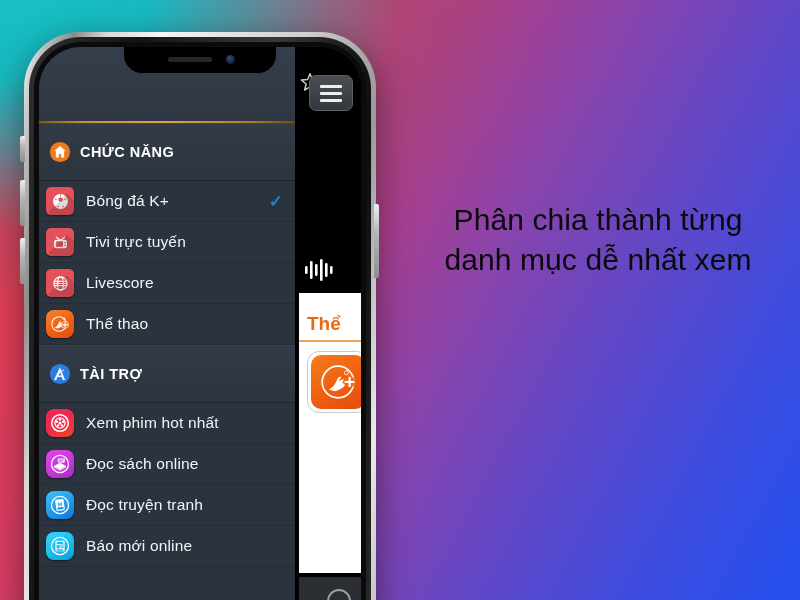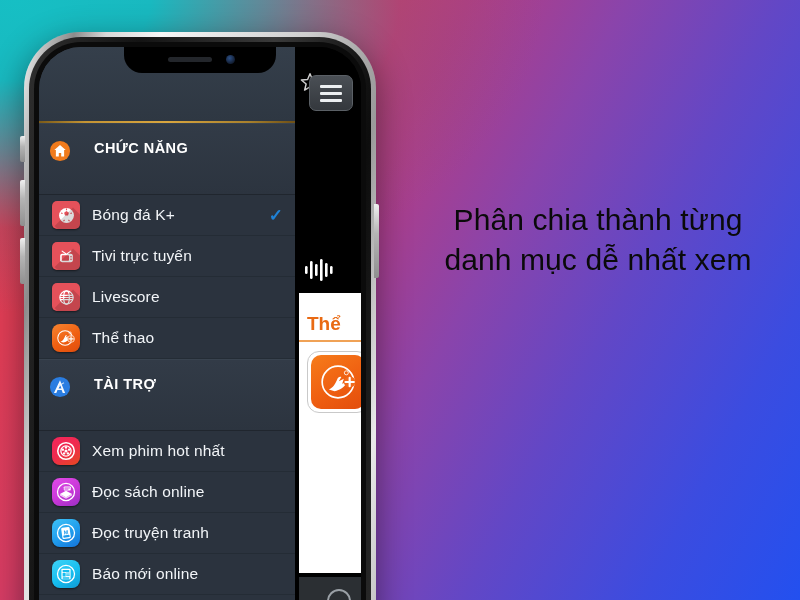--- a/index.html
+++ b/index.html
@@ -99,34 +99,34 @@
     position:absolute;left:0;top:0;width:256px;height:588px;
     background:linear-gradient(180deg,#313a45 0%,#2b333e 6%,#2b333e 100%);
     z-index:20;
   }
   .drawer-top{
     height:74px;background:linear-gradient(180deg,#353f4b 0%,#2e3742 100%);
   }
   .gold-rule{height:2px;background:linear-gradient(90deg,#7a5a19,#c49434 18%,#d9a63f 50%,#a8802c 82%,#6d4f16);}
 
   .sec{
-    display:flex;gap:23px;
-    height:38px;padding:16px 10px;
+    display:flex;align-items:center;gap:9px;
+    height:38px;padding:9px 10px;
     background:linear-gradient(180deg,#323b47 0%,#2c343f 100%);
     border-bottom:1px solid #20262e;
     border-top:1px solid #39434f;
   }
   .sec .sec-label{
     color:#ffffff;font-size:14.5px;font-weight:600;letter-spacing:.45px;
   }
   .sec-ico{width:22px;height:22px;flex:0 0 22px;border-radius:50%;position:relative;}
 
   .row{
     display:flex;align-items:center;gap:12px;
-    height:40px;padding:0 12px 0 13px;
+    height:40px;padding:0 12px 0 7px;
     border-bottom:1px solid #242c35;
     position:relative;
   }
   .row .lbl{
     color:#f2f5f8;font-size:15.5px;font-weight:500;letter-spacing:.15px;
     flex:1;white-space:nowrap;
   }
   .row .tick{
     color:#1f82d6;font-size:17px;font-weight:700;line-height:1;
   }

